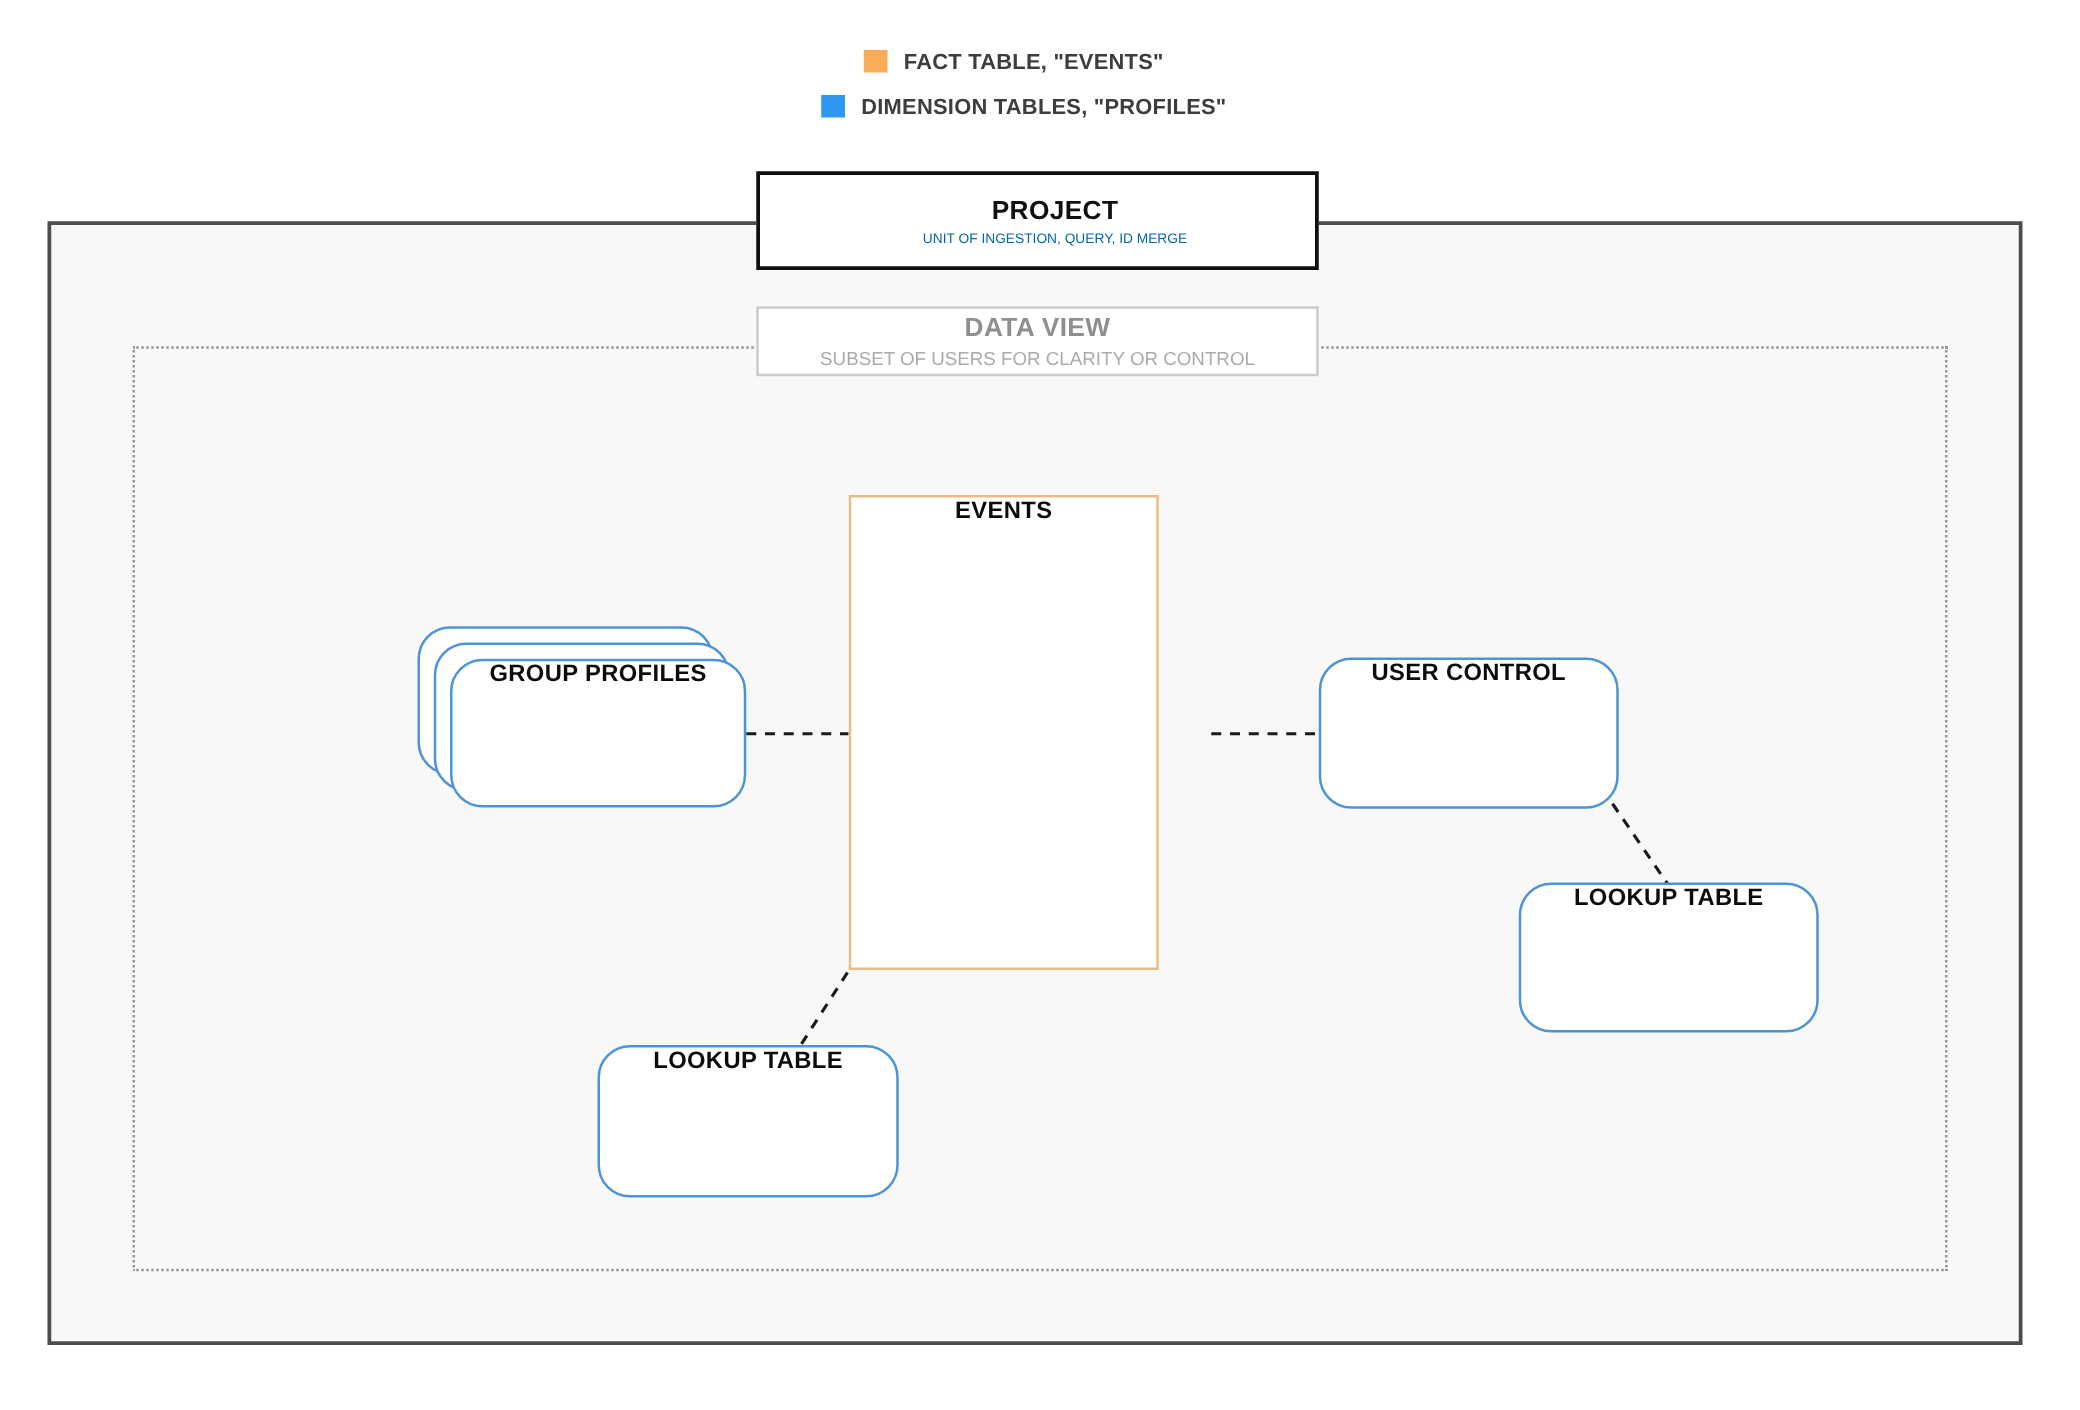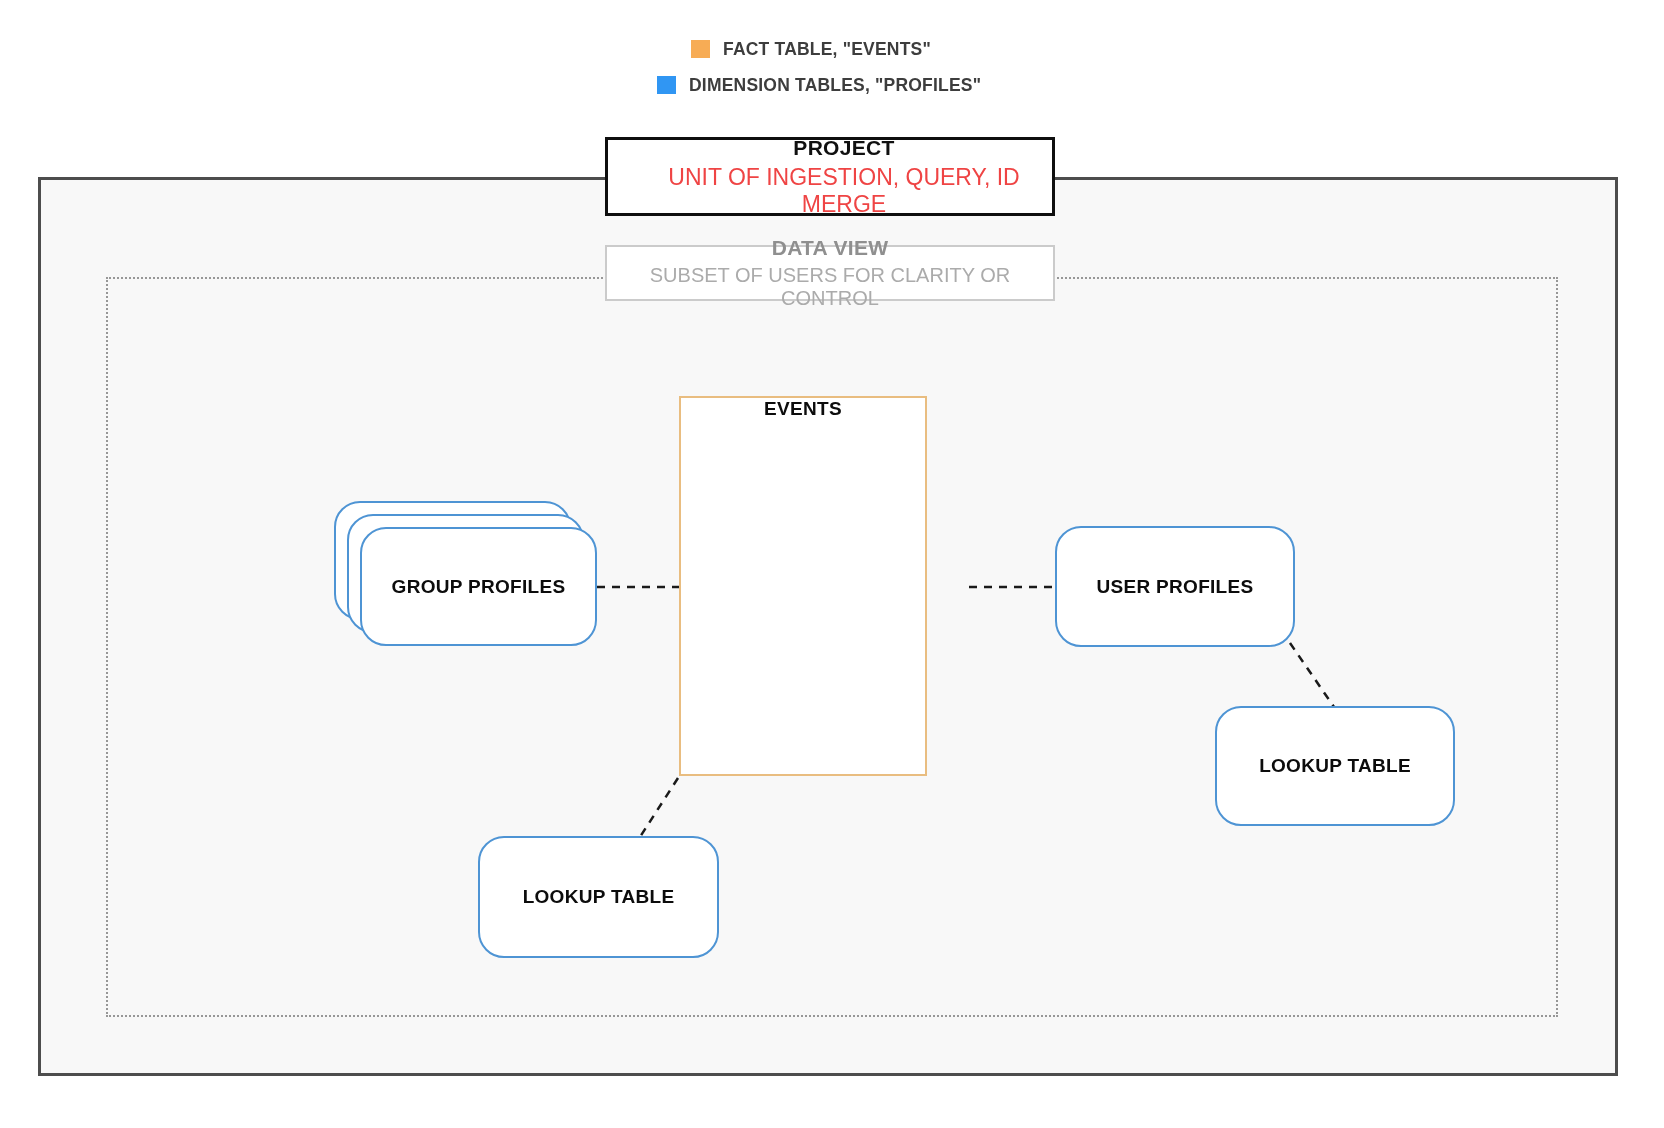--- a/index.html
+++ b/index.html
@@ -68,27 +68,27 @@
     gap: 4px;
     z-index: 4;
     text-align: center;
   }
   .project-box {
     top: 137px; height: 79px;
     border: 3px solid #0f0f0f;
     padding-left: 28px;
   }
   .project-box .hb-title    { font-size: 21px; font-weight: bold; color: #101010; letter-spacing: .3px; }
-  .project-box .hb-subtitle { font-size: 23px; color: #ef4444; }
+  .project-box .hb-subtitle { font-size: 11px; color: #0369a1; }
   .data-view-box {
     top: 245px; height: 56px;
     border: 2px solid #cbcbcb;
   }
   .data-view-box .hb-title    { font-size: 21px; font-weight: bold; color: #8f8f8f; letter-spacing: .3px; }
-  .data-view-box .hb-subtitle { font-size: 20px; color: #ababab; }
+  .data-view-box .hb-subtitle { font-size: 15px; color: #ababab; }
 
   
   .edges-svg {
     position: absolute;
     left: 0; top: 0;
     width: 1664px; height: 1128px;
     z-index: 2;
     pointer-events: none;
   }
 
@@ -105,21 +105,21 @@
     justify-content: center;
     z-index: 3;
   }
   .dim-box {
     position: absolute;
     box-sizing: border-box;
     background: #ffffff;
     border: 2px solid #4e94d4;
     border-radius: 26px;
     display: flex;
-    align-items: center;
+    align-items: flex-start;
     justify-content: center;
     z-index: 3;
   }
   .node-label {
     font-size: 19px;
     font-weight: bold;
     color: #0c0c0c;
     letter-spacing: .3px;
     white-space: nowrap;
   }
@@ -180,21 +180,21 @@
 
   <div class="group-stack">
     <div class="dim-box layer-rear" style="border-color: rgb(78, 148, 212);"></div>
     <div class="dim-box layer-middle" style="border-color: rgb(78, 148, 212);"></div>
     <div class="dim-box layer-front" style="border-color: rgb(78, 148, 212);">
       <span class="node-label">GROUP PROFILES</span>
     </div>
   </div>
 
   <div class="dim-box user-profiles" style="border-color: rgb(78, 148, 212);">
-    <span class="node-label">USER PROFILES</span>
+    <span class="node-label">USER CONTROL</span>
   </div>
 
   <div class="dim-box lookup-right" style="border-color: rgb(78, 148, 212);">
     <span class="node-label">LOOKUP TABLE</span>
   </div>
 
   <div class="dim-box lookup-bottom" style="border-color: rgb(78, 148, 212);">
     <span class="node-label">LOOKUP TABLE</span>
   </div>
 

